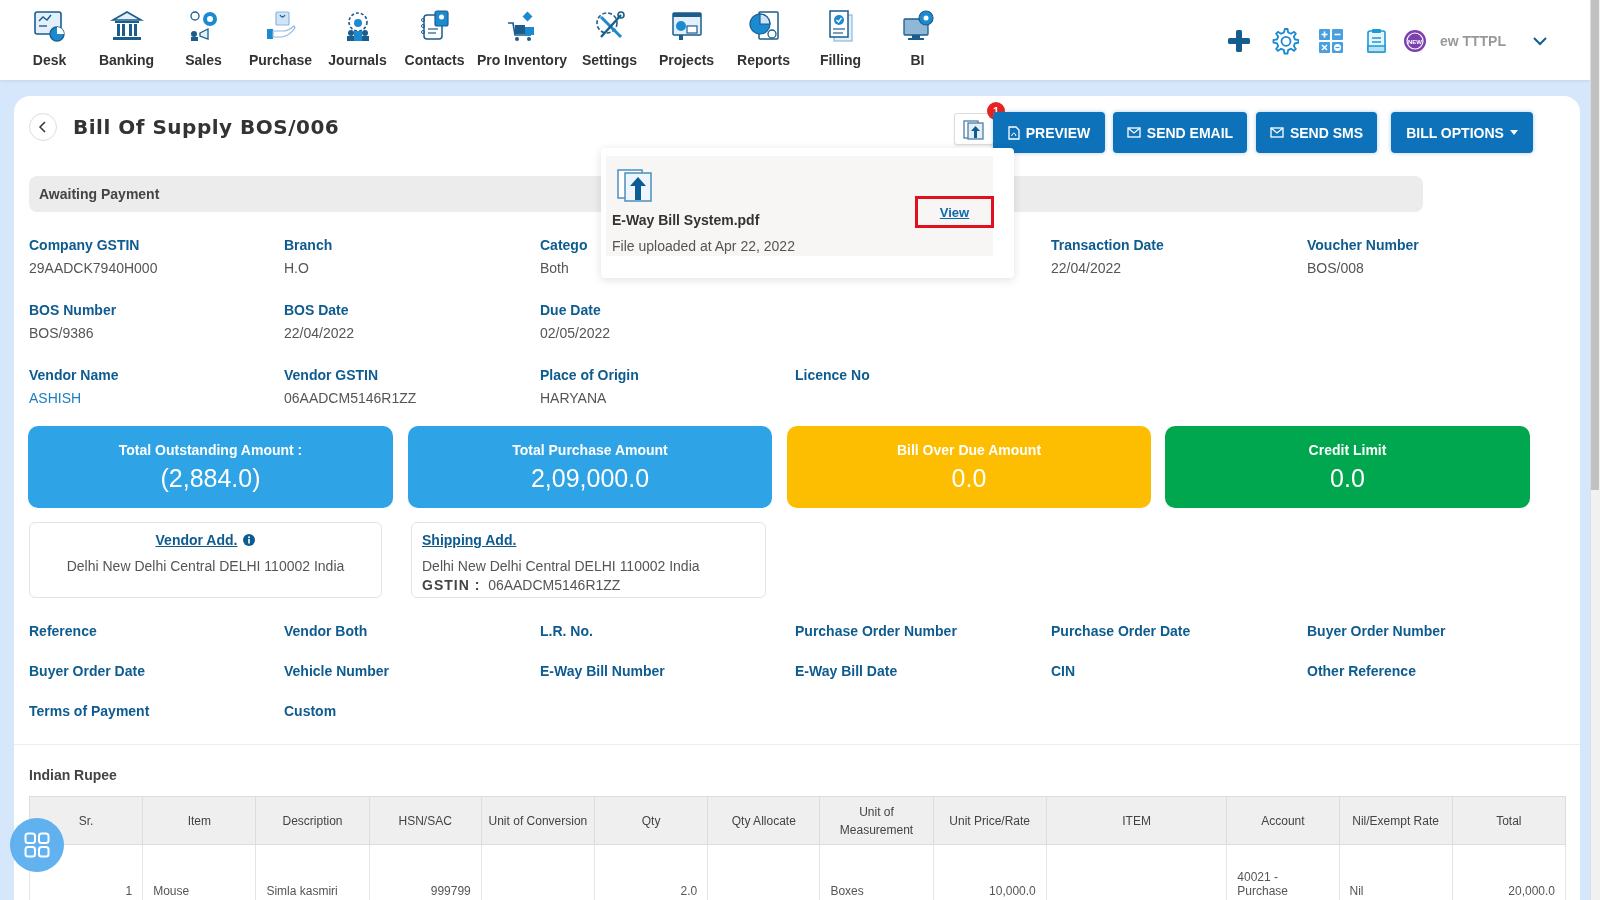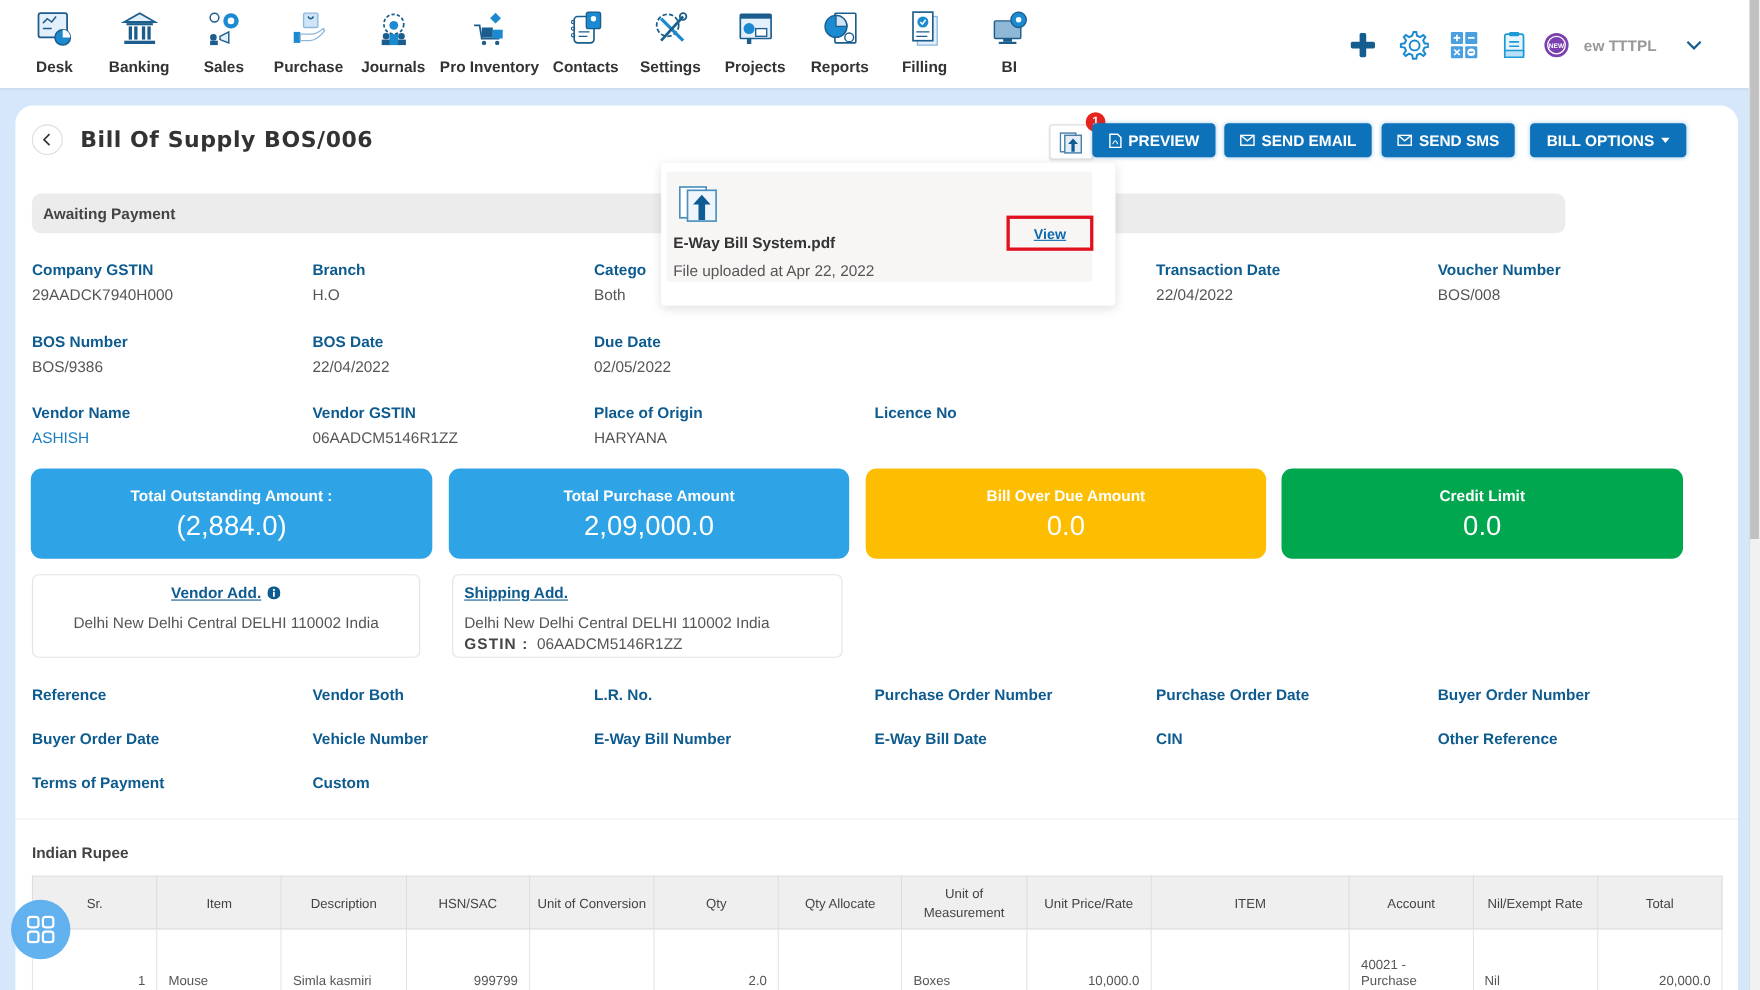--- a/index.html
+++ b/index.html
@@ -18,21 +18,21 @@
   .scrollbar-v { position: absolute; right: 0; top: 0; width: 10px; height: 900px; background: #f1f1f1; border-left: 1px solid #ddd; }
   .scrollbar-thumb { position: absolute; right: 1px; top: 0; width: 8px; height: 490px; background: #c1c1c1; }
 
   
   .main { position: absolute; left: 14px; top: 96px; width: 1566px; height: 820px; background: #fff; border-radius: 16px; }
   .back-btn { position: absolute; left: 15px; top: 17px; width: 28px; height: 28px; border-radius: 50%; border: 1px solid #ddd; background: #fff; display: flex; align-items: center; justify-content: center; cursor: pointer; }
   .page-title { position: absolute; left: 59px; top: 19px; font-family: "DejaVu Sans", sans-serif; font-size: 20px; font-weight: bold; color: #333; letter-spacing: 0.5px; }
 
   .attach-btn { position: absolute; left: 940px; top: 17px; width: 40px; height: 32px; border: 1px solid #ddd; border-radius: 3px; background: #fff; display: flex; align-items: center; justify-content: center; box-shadow: 0 1px 2px rgba(0,0,0,0.1); cursor: pointer; }
   .badge { position: absolute; left: 973px; top: 6px; width: 18px; height: 18px; border-radius: 50%; background: #e8221e; color: #fff; font-size: 11px; font-weight: bold; display: flex; align-items: center; justify-content: center; }
-  .action-btn { position: absolute; top: 16px; height: 31px; background: #0d72b9; color: #fff; font-size: 14px; font-weight: bold; border-radius: 4px; display: flex; align-items: center; justify-content: center; gap: 6px; cursor: pointer; box-shadow: 0 0 4px rgba(13,114,185,0.35); }
+  .action-btn { position: absolute; top: 16px; height: 41px; background: #0d72b9; color: #fff; font-size: 14px; font-weight: bold; border-radius: 4px; display: flex; align-items: center; justify-content: center; gap: 6px; cursor: pointer; box-shadow: 0 0 4px rgba(13,114,185,0.35); }
   .action-btn svg { flex: none; }
 
   .status-bar { position: absolute; left: 15px; top: 80px; width: 1394px; height: 36px; background: #ececec; border-radius: 8px; padding-left: 10px; display: flex; align-items: center; font-size: 14px; font-weight: bold; color: #444; }
 
   .field { position: absolute; }
   .field .fl { font-size: 14px; font-weight: bold; color: #0e5b8f; }
   .field .fv { font-size: 14px; color: #555; margin-top: 7px; }
   .field .fv.link { color: #1a7fc0; }
 
   
@@ -131,47 +131,47 @@
             <circle cx="17" cy="14" r="4" fill="#1b8ad1"></circle>
             <circle cx="10" cy="24" r="3" fill="#1b5d8c"></circle>
             <circle cx="24" cy="24" r="3" fill="#1b5d8c"></circle>
             <rect x="6" y="27" width="8" height="5" fill="#1b5d8c"></rect>
             <rect x="20" y="27" width="8" height="5" fill="#1b5d8c"></rect>
             <rect x="13" y="22" width="8" height="10" fill="#1b8ad1"></rect>
           </svg>
       </span>
       <span class="lbl">Journals</span>
     </div>
-    <div class="nav-item" style="width:98px">
-      <span class="ico">
-        <svg width="34" height="34" viewBox="0 0 34 34">
-            <path d="M3 14 L8 14 L10 26 L26 26" fill="none" stroke="#1b5d8c" stroke-width="1.6"></path>
-            <rect x="10" y="16" width="10" height="9" fill="#1b5d8c"></rect>
-            <rect x="20" y="18" width="9" height="8" fill="#1b8ad1"></rect>
-            <rect x="19" y="4" width="7" height="7" transform="rotate(45 22.5 7.5)" fill="#1b8ad1"></rect>
-            <circle cx="12" cy="30" r="2" fill="#1b5d8c"></circle>
-            <circle cx="24" cy="30" r="2" fill="#1b5d8c"></circle>
-          </svg>
-      </span>
-      <span class="lbl">Pro Inventory</span>
-    </div>
     <div class="nav-item" style="width:77px">
       <span class="ico">
         <svg width="34" height="34" viewBox="0 0 34 34">
             <rect x="6" y="6" width="18" height="24" rx="3" fill="#fff" stroke="#1b5d8c" stroke-width="1.5"></rect>
             <rect x="17" y="2" width="13" height="15" rx="2" fill="#1b8ad1" stroke="#1b5d8c" stroke-width="1.2"></rect>
             <circle cx="23.5" cy="8" r="2.5" fill="#fff"></circle>
             <line x1="10" y1="20" x2="20" y2="20" stroke="#1b5d8c" stroke-width="1.2"></line>
             <line x1="10" y1="24" x2="18" y2="24" stroke="#1b5d8c" stroke-width="1.2"></line>
             <circle cx="5" cy="11" r="1.5" fill="none" stroke="#1b5d8c"></circle>
             <circle cx="5" cy="17" r="1.5" fill="none" stroke="#1b5d8c"></circle>
             <circle cx="5" cy="23" r="1.5" fill="none" stroke="#1b5d8c"></circle>
           </svg>
       </span>
       <span class="lbl">Contacts</span>
+    </div>
+    <div class="nav-item" style="width:98px">
+      <span class="ico">
+        <svg width="34" height="34" viewBox="0 0 34 34">
+            <path d="M3 14 L8 14 L10 26 L26 26" fill="none" stroke="#1b5d8c" stroke-width="1.6"></path>
+            <rect x="10" y="16" width="10" height="9" fill="#1b5d8c"></rect>
+            <rect x="20" y="18" width="9" height="8" fill="#1b8ad1"></rect>
+            <rect x="19" y="4" width="7" height="7" transform="rotate(45 22.5 7.5)" fill="#1b8ad1"></rect>
+            <circle cx="12" cy="30" r="2" fill="#1b5d8c"></circle>
+            <circle cx="24" cy="30" r="2" fill="#1b5d8c"></circle>
+          </svg>
+      </span>
+      <span class="lbl">Pro Inventory</span>
     </div>
     <div class="nav-item" style="width:77px">
       <span class="ico">
         <svg width="34" height="34" viewBox="0 0 34 34">
             <circle cx="14" cy="14" r="10" fill="none" stroke="#1b5d8c" stroke-width="1.6" stroke-dasharray="4 2"></circle>
             <line x1="8" y1="8" x2="28" y2="28" stroke="#1b8ad1" stroke-width="3"></line>
             <line x1="28" y1="6" x2="8" y2="28" stroke="#1b5d8c" stroke-width="2.4"></line>
             <circle cx="28" cy="6" r="3" fill="none" stroke="#1b5d8c" stroke-width="1.6"></circle>
           </svg>
       </span>

